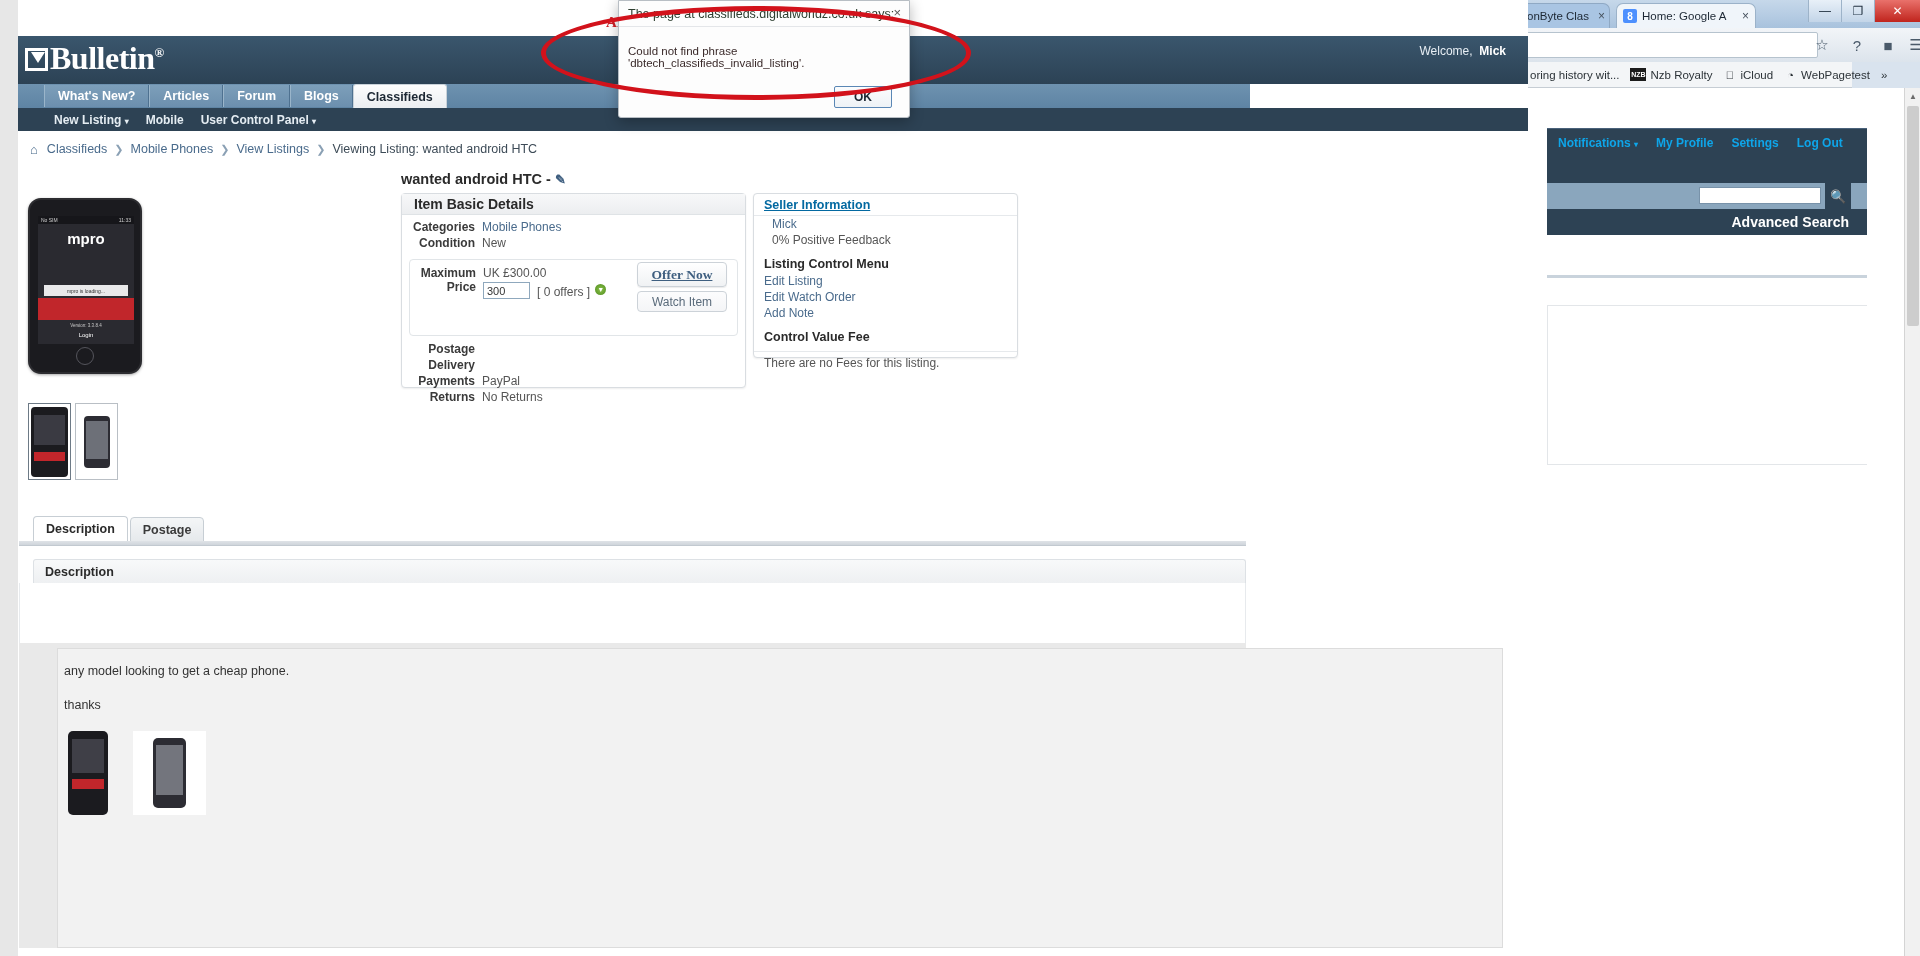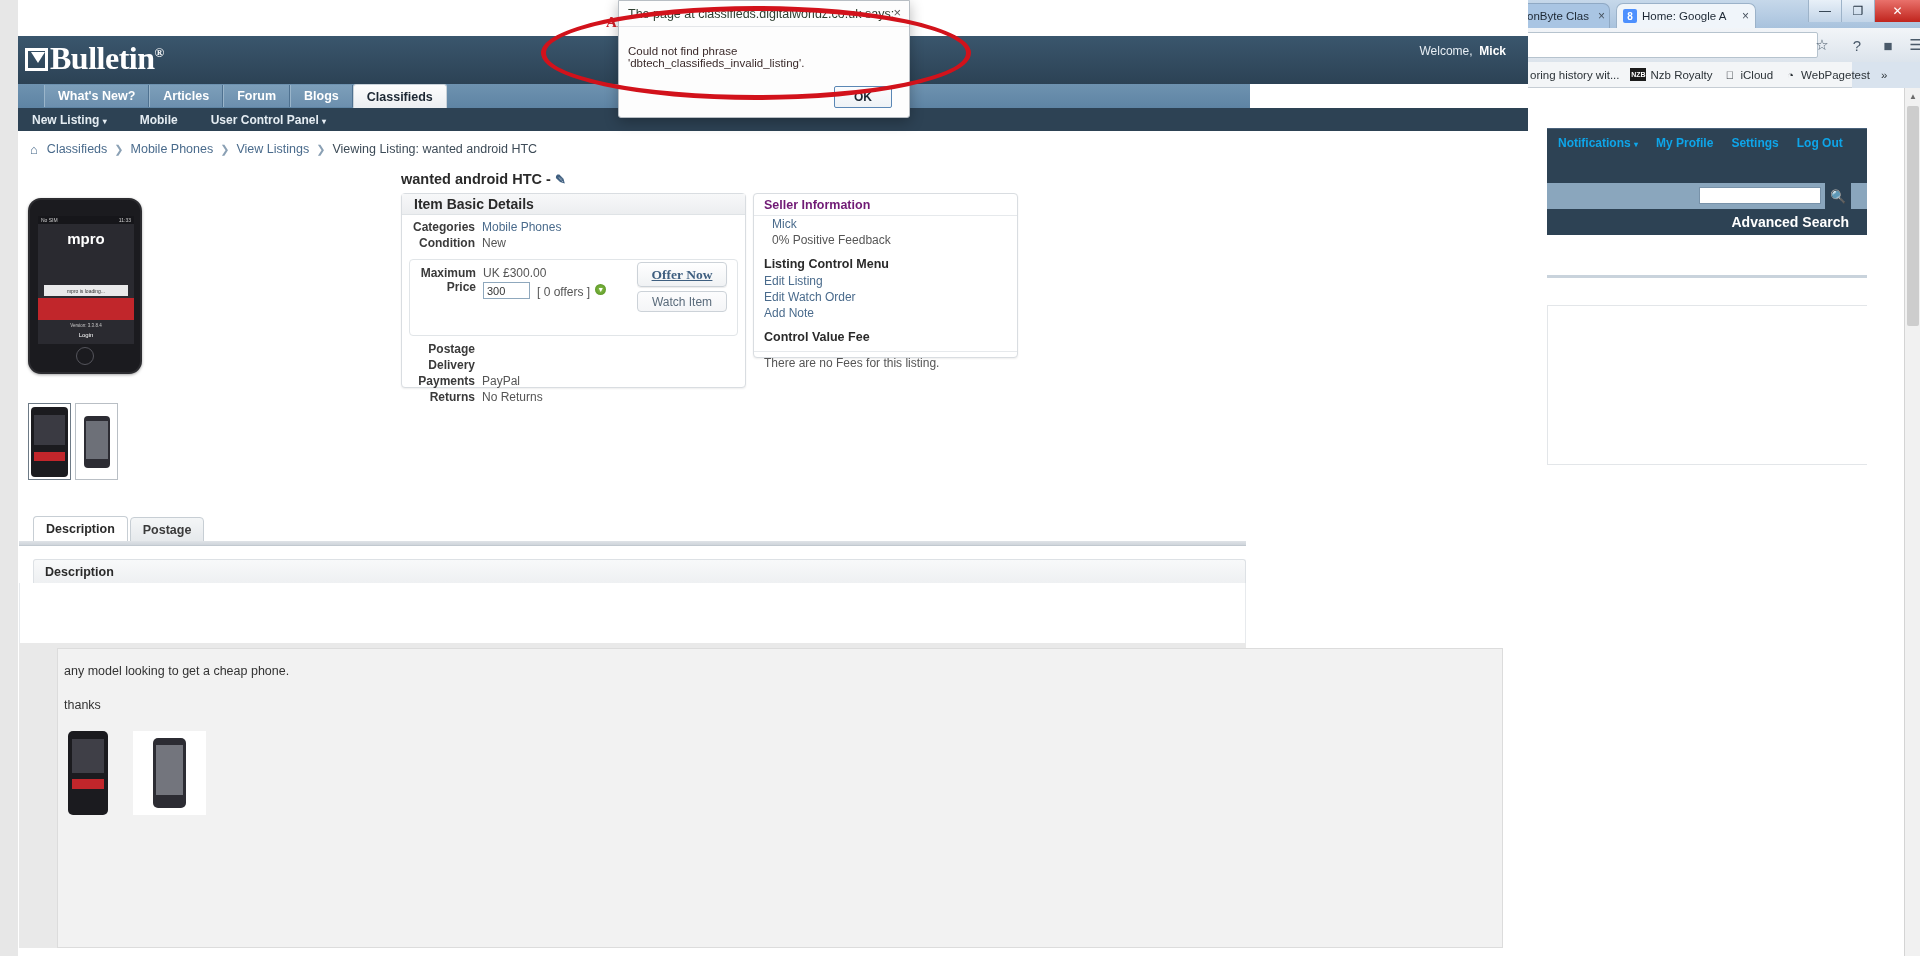--- a/index.html
+++ b/index.html
@@ -145,21 +145,21 @@
     background: linear-gradient(#7d9fba,#6c8fae);
     border-left:1px solid #9ab5ca; border-right:1px solid #4e7190;
   }
   .navtab.active {
     background: linear-gradient(#fdfdfd,#ebeef1);
     color:#1c2733; border:1px solid #c9d2d9; border-bottom:none;
     height:24px; border-radius:3px 3px 0 0;
   }
   .vb-subnav {
     position:absolute; left:18px; top:108px; width:1510px; height:23px;
-    background:#2d4254; display:flex; align-items:center; gap:33px; padding-left:14px;
+    background:#2d4254; display:flex; align-items:center; gap:17px; padding-left:36px;
     font-size:12px; font-weight:bold; color:#e5edf3;
   }
   .caret { font-size:8px; }
 
   .vb-breadcrumb {
     position:absolute; left:18px; top:131px; width:1510px; height:36px;
     background:#fff; display:flex; align-items:center; gap:7px; padding-left:12px;
     font-size:12.5px; color:#3d4b57;
   }
   .bc-link { color:#4a6b8c; }
@@ -251,22 +251,22 @@
   }
   .btn.primary { font-weight:bold; font-size:13.5px; text-decoration:underline;
     font-family:"Liberation Serif", serif; }
   .btn.secondary { margin-top:4px; height:21px; font-size:12px; color:#5a6b7b; text-decoration:none;
     box-shadow:none; background: linear-gradient(#fcfcfd,#f4f5f7);}
 
   .post-rows { padding-top:5px; }
 
   
   #seller-panel { left:753px; top:193px; width:265px; height:165px; }
-  .sp-title { font-size:12.5px; font-weight:bold; color:#701a75; padding:4px 0 3px 10px;
-    border-bottom:1px solid #e6e9ec; }
+  .sp-title { font-size:12.5px; font-weight:bold; color:#0369a1; padding:4px 0 3px 10px;
+    border-bottom:1px solid #e6e9ec;text-decoration:underline; }
   .sp-sub { font-size:12.5px; font-weight:bold; color:#2a2a2a; padding:9px 0 2px 10px; }
   .sp-line { font-size:12px; color:#555; padding-left:18px; line-height:16px; }
   .sp-line.link { color:#4a6b8c; padding-left:10px; }
   .sp-note { font-size:12px; color:#555; padding:4px 0 0 10px; border-top:1px solid #e6e9ec;
     margin-top:5px; }
 
   
   .desc-tabs { position:absolute; left:33px; top:516px; display:flex; align-items:flex-end; }
   .dtab {
     height:25px; padding:0 12px; font-size:12.5px; font-weight:bold;

